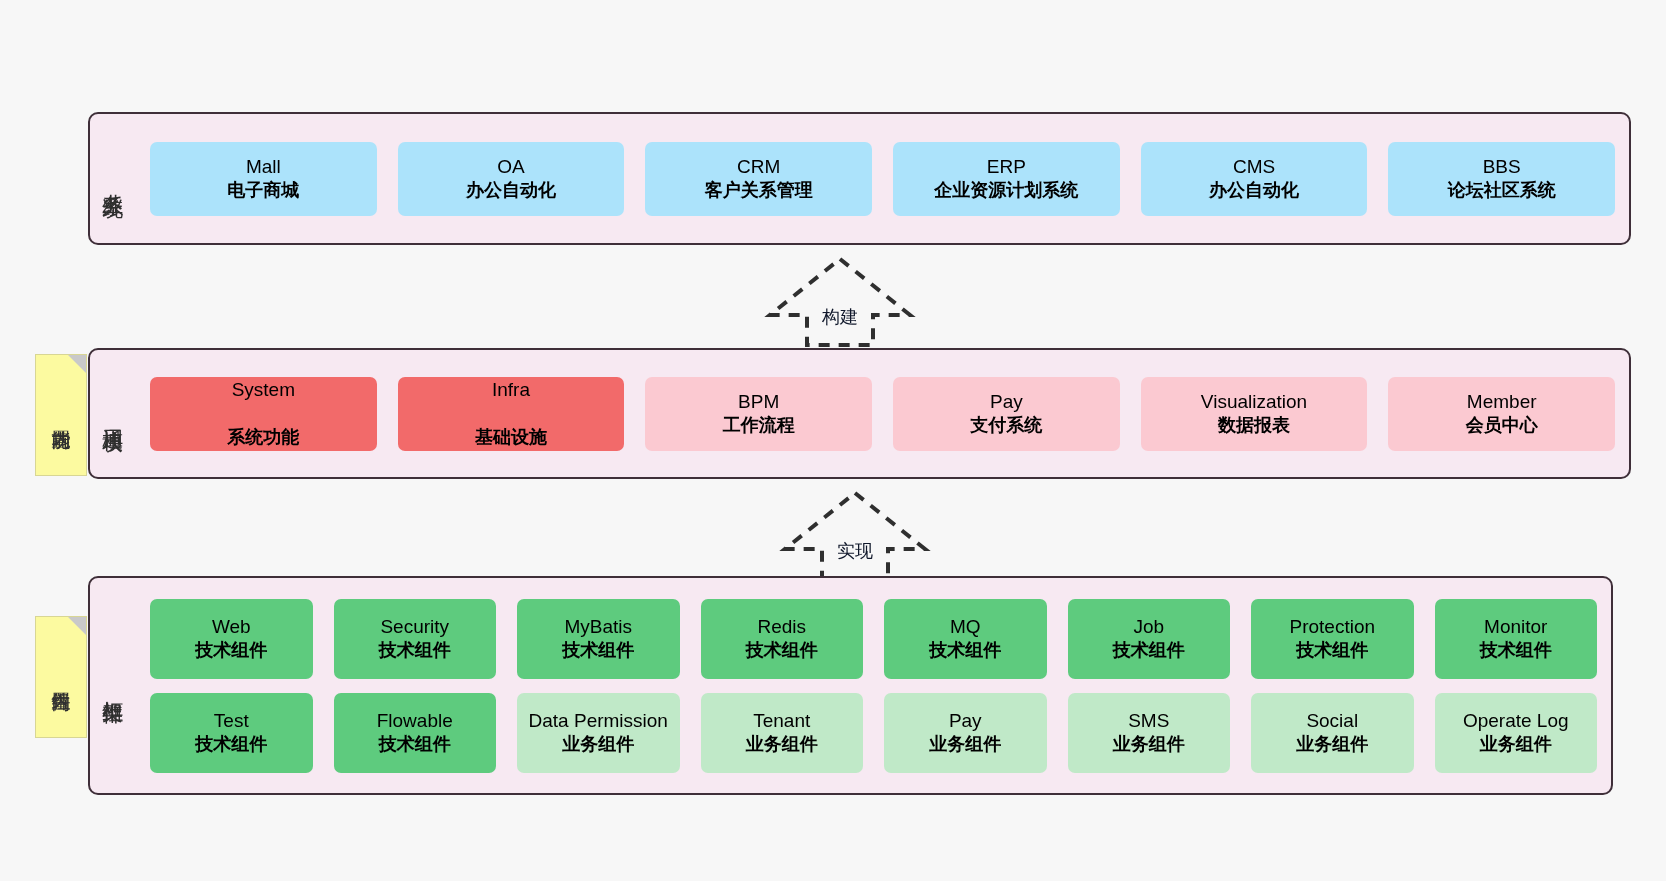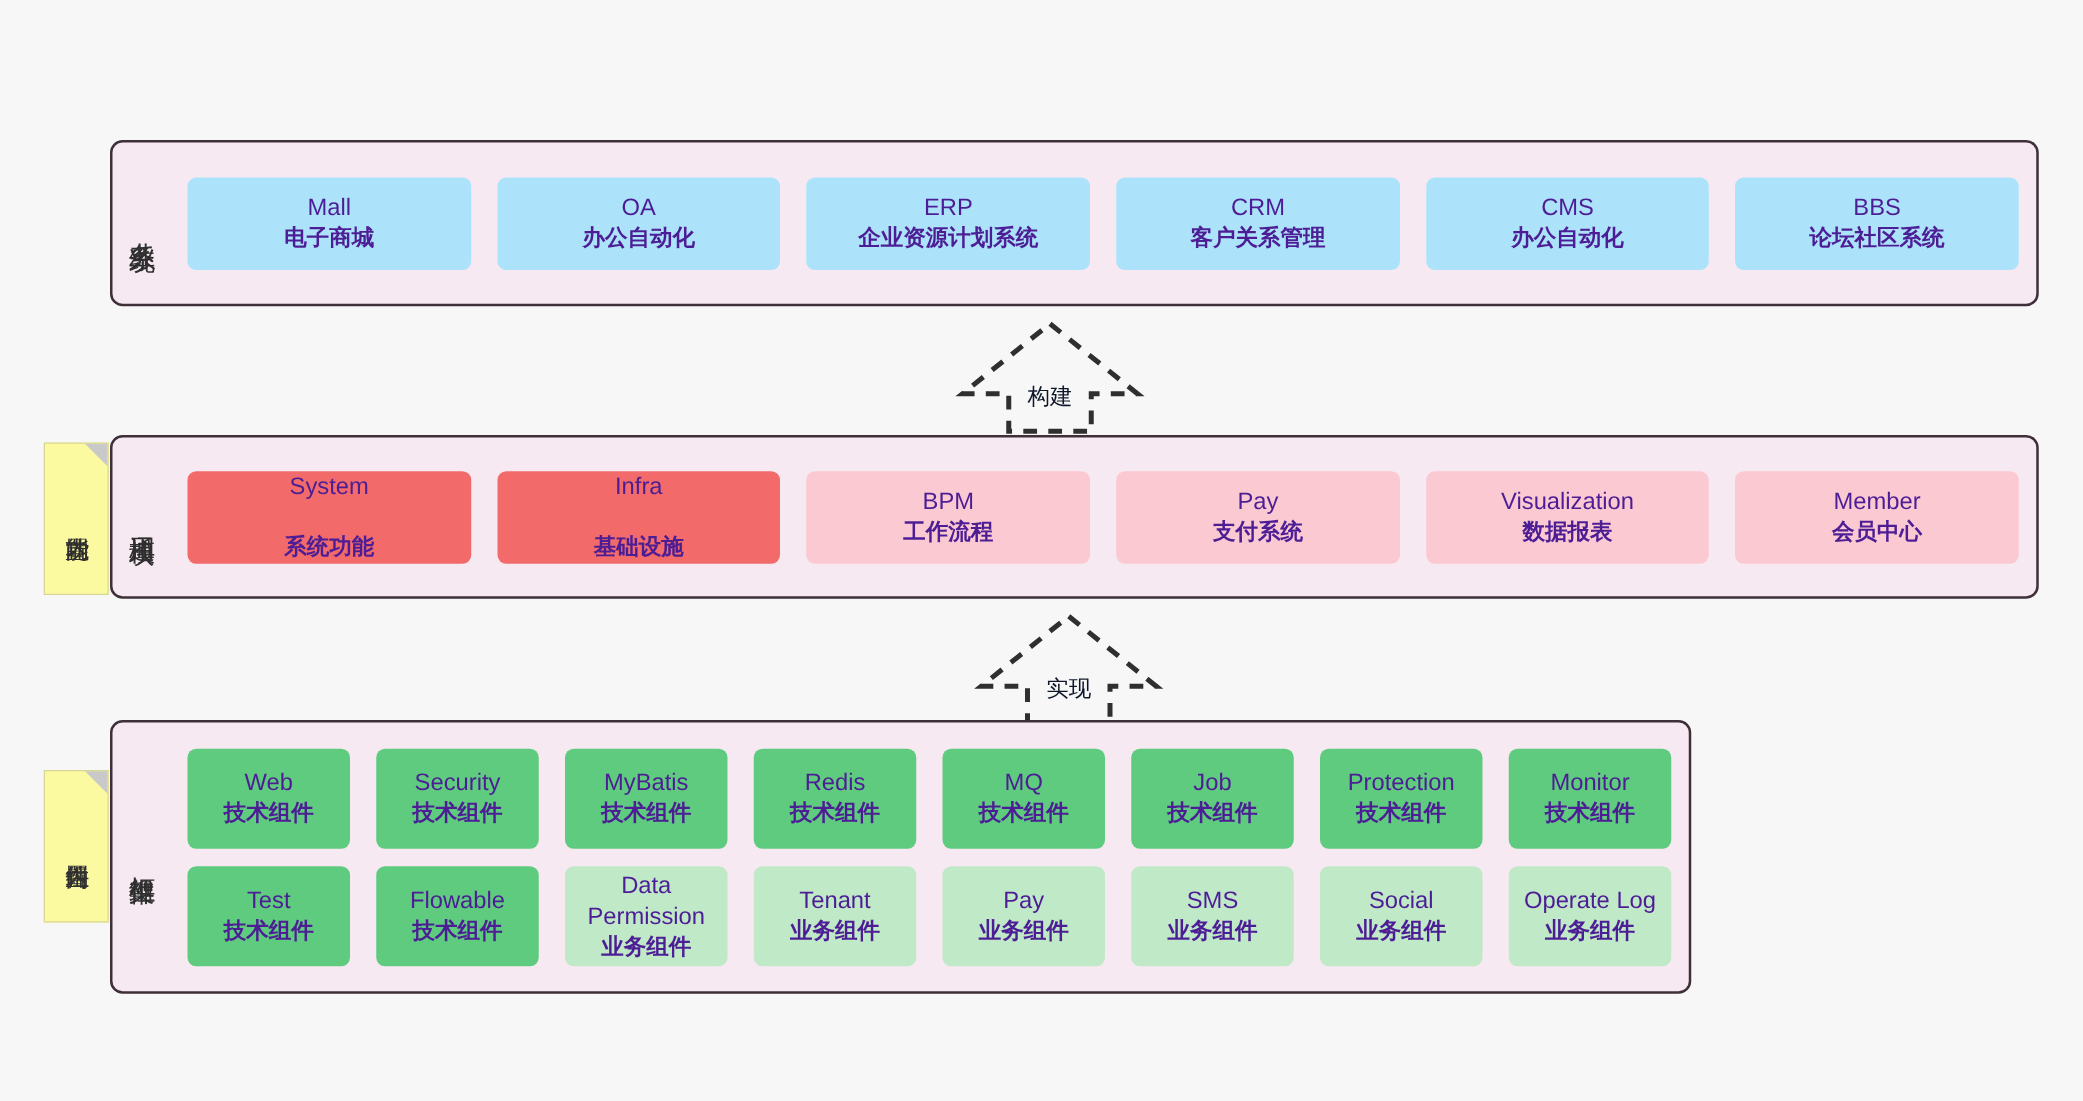--- a/index.html
+++ b/index.html
@@ -64,36 +64,36 @@
     box-sizing: border-box;
     flex: 1 1 0;
     border-radius: 7px;
     display: flex;
     flex-direction: column;
     align-items: center;
     justify-content: center;
     text-align: center;
     font-size: 19px;
     line-height: 1.32;
-    color: #4c1d95;
+    color: #000000;
     padding: 4px 6px;
     user-select: none;
   }
   .card .sub { font-size: 18px; font-weight: bold; }
 
   .card.blue        { background: #ace3fb; }
   .card.red         { background: #f26a6a; gap: 24px; }
   .card.pink        { background: #fbc9d1; }
   .card.green       { background: #5ecb7e; }
   .card.lightgreen  { background: #c0e9c8; }
 
   
   #layer-business { left: 88px;  top: 112px; width: 1543px; height: 133px; }
   #layer-modules  { left: 88px;  top: 348px; width: 1543px; height: 131px; }
-  #layer-framework{ left: 88px;  top: 576px; width: 1265px; height: 219px; }
+  #layer-framework{ left: 88px;  top: 576px; width: 1525px; height: 219px; }
 
   #layer-business .card,
   #layer-modules  .card { height: 74px; }
   #layer-framework .card { height: 80px; }
 
   
   .note {
     position: absolute;
     width: 52px;
     background: #fcfaa0;
@@ -155,26 +155,26 @@
     <div class="row">
       <div class="card blue">
         <span class="title">Mall</span>
         <span class="sub">电子商城</span>
       </div>
       <div class="card blue">
         <span class="title">OA</span>
         <span class="sub">办公自动化</span>
       </div>
       <div class="card blue">
+        <span class="title">CRM</span>
+        <span class="sub">客户关系管理</span>
+      </div>
+      <div class="card blue">
         <span class="title">ERP</span>
         <span class="sub">企业资源计划系统</span>
-      </div>
-      <div class="card blue">
-        <span class="title">CRM</span>
-        <span class="sub">客户关系管理</span>
       </div>
       <div class="card blue">
         <span class="title">CMS</span>
         <span class="sub">办公自动化</span>
       </div>
       <div class="card blue">
         <span class="title">BBS</span>
         <span class="sub">论坛社区系统</span>
       </div>
     </div>

